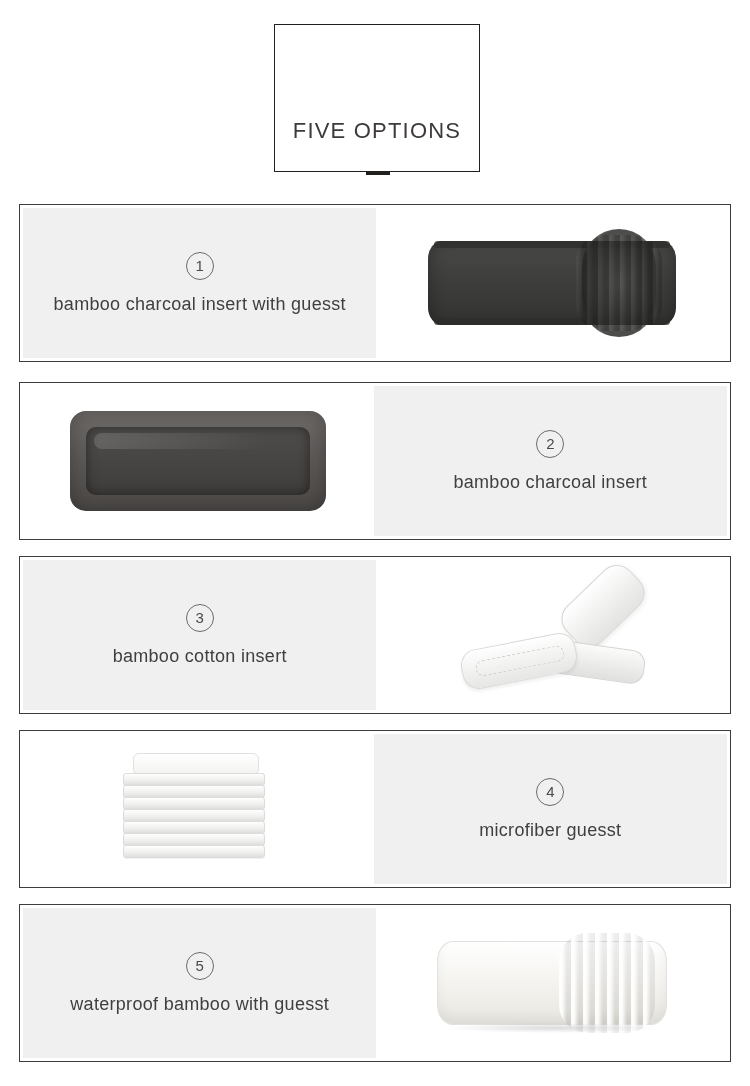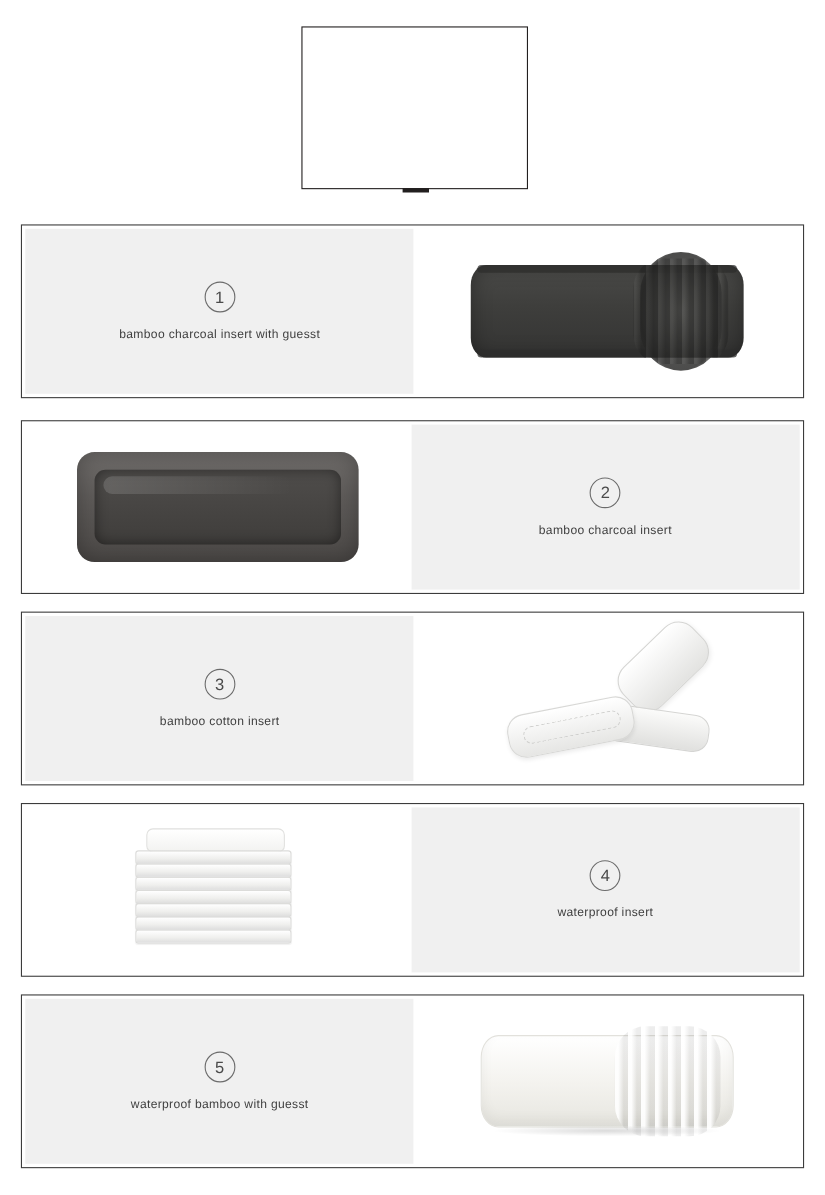--- a/index.html
+++ b/index.html
@@ -95,21 +95,21 @@
     border-radius: 50%;
     display: flex;
     align-items: center;
     justify-content: center;
     font-size: 15px;
     color: #4a4a4a;
     margin-bottom: 14px;
     background: transparent;
   }
   .caption {
-    font-size: 11px;
+    font-size: 18px;
     color: #3f3f3f;
     letter-spacing: 0.3px;
     text-align: center;
     font-family: "Liberation Sans", sans-serif;
   }
 
   .photo-wrap {
     width: 100%;
     height: 100%;
     display: flex;
@@ -302,20 +302,21 @@
     height: 10px;
     background: radial-gradient(ellipse at center, rgba(0,0,0,.14), rgba(0,0,0,0) 70%);
   }
 </style>
 </head>
 <body>
 
 <div class="page">
 
   <div class="header">
+    <div class="header-title">FIVE OPTIONS</div>
     <div class="header-tick"></div>
   </div>
 
   <div class="row" style="top:204px;">
     <div class="row-inner">
       <div class="pane text">
         <div class="badge">1</div>
         <div class="caption">bamboo charcoal insert with guesst</div>
       </div>
       <div class="pane image">
@@ -366,21 +367,21 @@
           </div>
         </div>
       </div>
     </div>
   </div>
 
   <div class="row reverse" style="top:730px;">
     <div class="row-inner">
       <div class="pane text">
         <div class="badge">4</div>
-        <div class="caption">waterproof insert</div>
+        <div class="caption">microfiber guesst</div>
       </div>
       <div class="pane image">
         <div class="photo-wrap">
           <div class="insert-stack">
             <div class="top"></div>
             <div class="sheet" style="top:20px;"></div>
             <div class="sheet" style="top:32px;"></div>
             <div class="sheet" style="top:44px;"></div>
             <div class="sheet" style="top:56px;"></div>
             <div class="sheet" style="top:68px;"></div>

